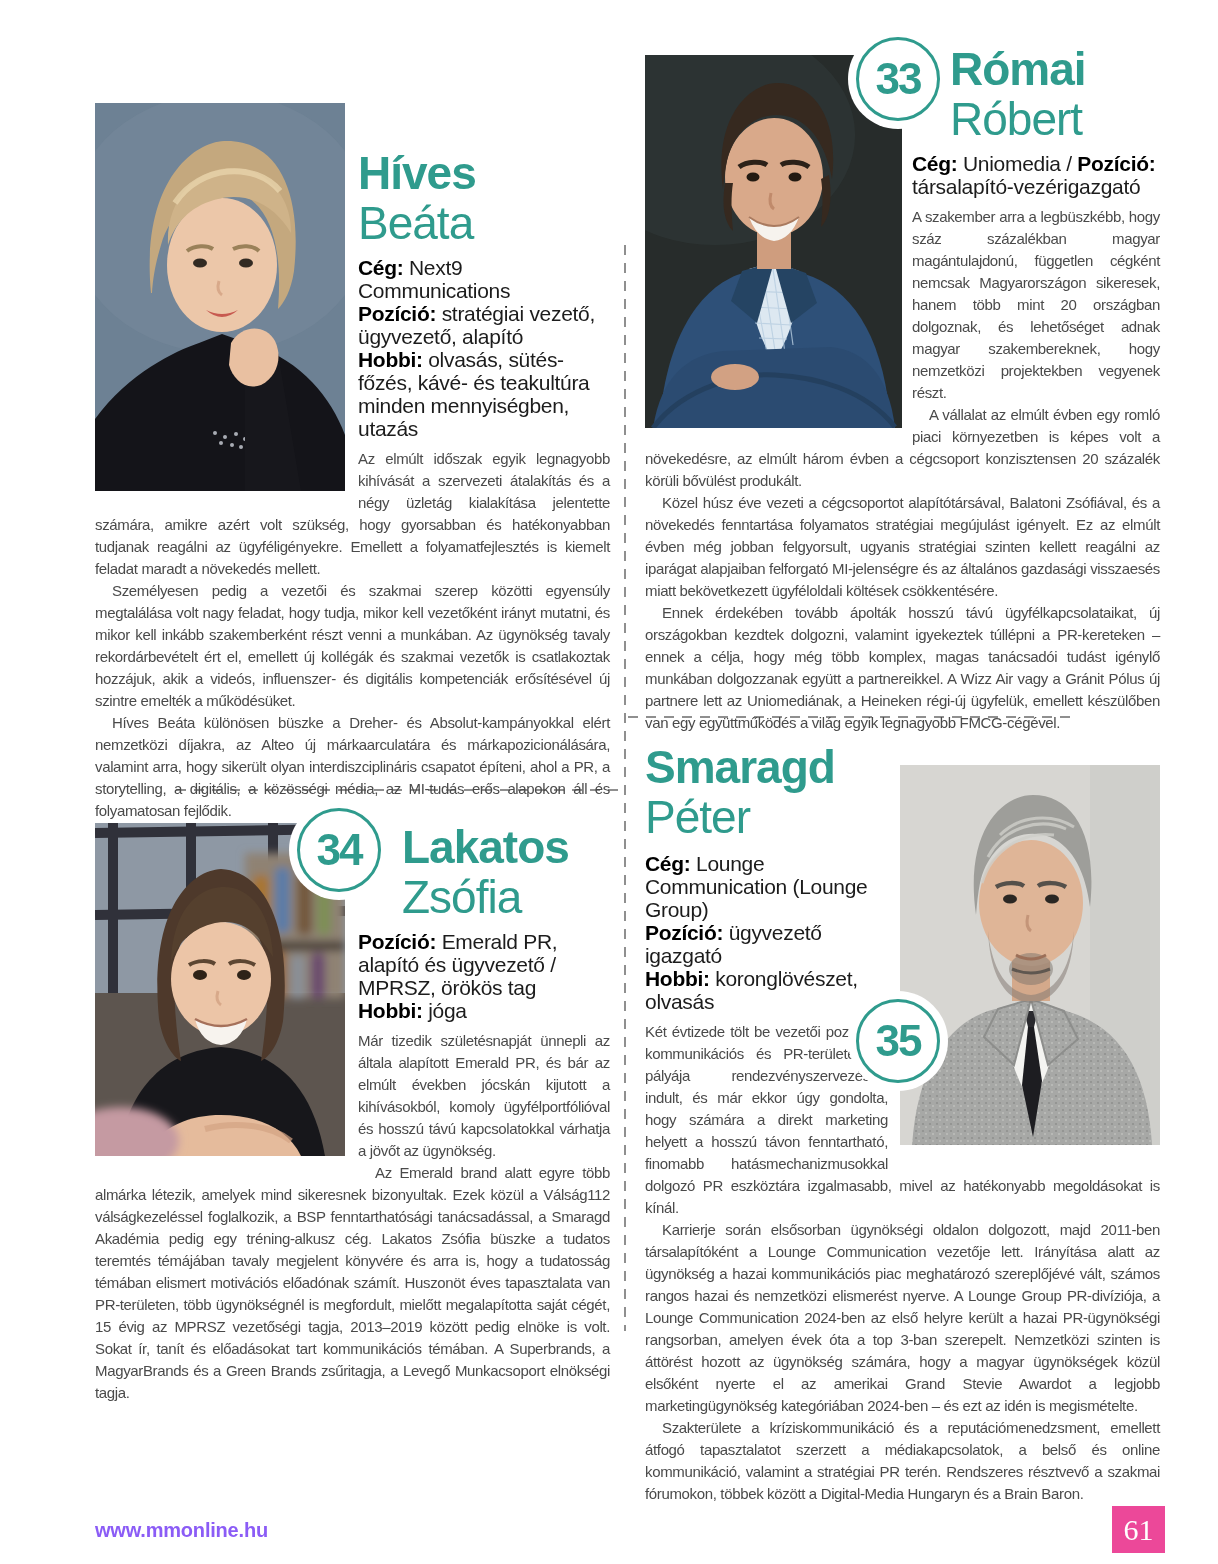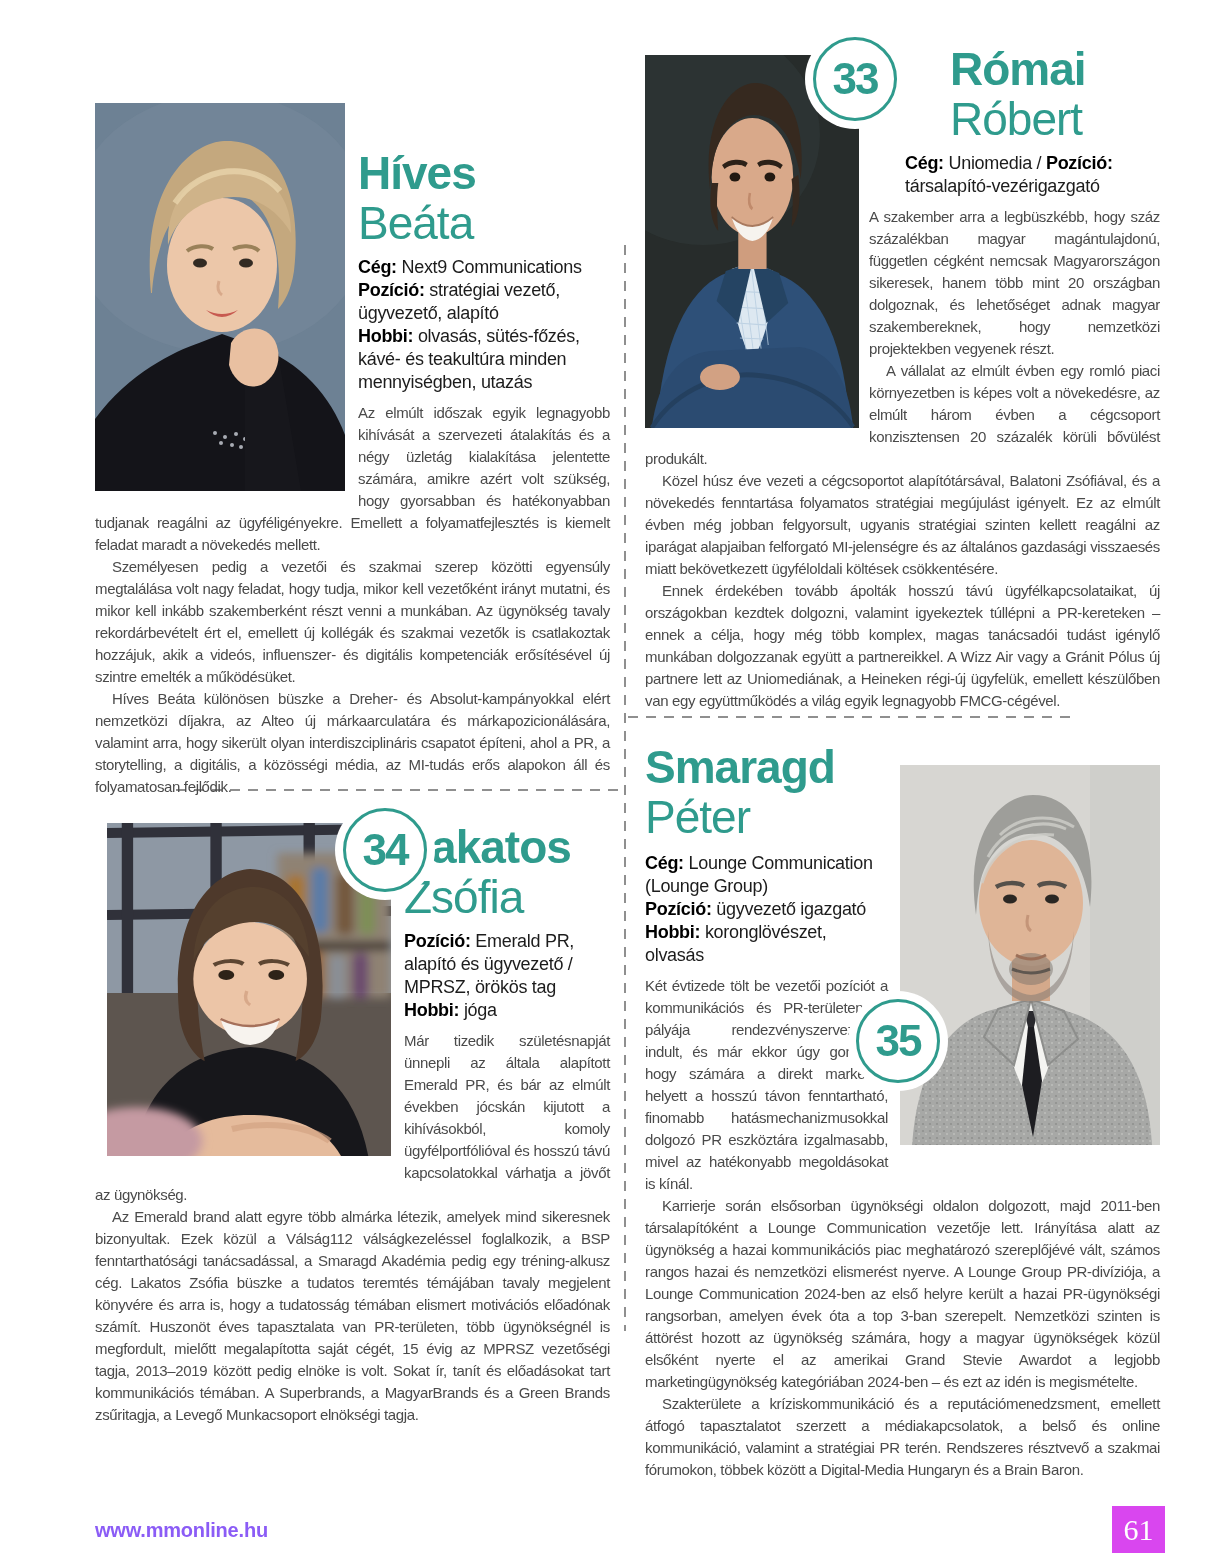--- a/index.html
+++ b/index.html
@@ -7,62 +7,62 @@
         font-family:"Liberation Sans",sans-serif;overflow:hidden;
         --teal:#2f9b8d;}
   .profile{position:absolute;width:515px;}
   #p32{left:95px;top:103px;}
   #p33{left:645px;top:38px;}
   #p34{left:95px;top:822px;}
   #p35{left:645px;top:742px;}
 
   .photo-wrap{position:relative;}
   #p32 .photo-wrap{float:left;width:250px;height:388px;margin:0 13px 10px 0;}
-  #p33 .photo-wrap{float:left;width:214px;height:373px;margin:17px 10px 12px 0;}
-  #p34 .photo-wrap{float:left;width:284px;height:333px;margin:1px 13px 12px 12px;}
+  #p33 .photo-wrap{float:left;width:257px;height:373px;margin:17px 10px 12px 0;}
+  #p34 .photo-wrap{float:left;width:250px;height:333px;margin:1px 13px 12px 0;}
   #p35 .photo-wrap{float:right;width:260px;height:380px;margin:23px 0 12px 12px;}
   .photo{width:100%;height:100%;display:block;}
 
   .badge{position:absolute;width:100px;height:100px;background:#fff;border-radius:50%;
          display:flex;align-items:center;justify-content:center;z-index:3;}
   .badge::before{content:"";position:absolute;inset:8px;border:3.5px solid var(--teal);border-radius:50%;}
   .badge-num{font-size:44px;font-weight:700;color:var(--teal);letter-spacing:-2px;}
   #p32 .badge{left:-50px;bottom:14px;}
   #p33 .badge{right:-46px;top:-26px;}
   #p34 .badge{right:-44px;top:-23px;}
   #p35 .badge{left:-52px;top:226px;}
 
   .name{margin:0;color:var(--teal);font-size:46px;line-height:50px;letter-spacing:-1px;font-weight:400;}
   .name .surname{display:block;font-weight:700;}
   #p32 .name{margin-left:263px;padding-top:45px;}
   #p33 .name{margin-left:305px;padding-top:6px;}
   #p34 .name{margin-left:307px;}
 
-  .meta{font-size:18px;line-height:23px;letter-spacing:-0.3px;color:#1c1c1c;margin-top:8px;margin-bottom:2px;}
+  .meta{font-size:21px;line-height:23px;letter-spacing:-0.3px;color:#1c1c1c;margin-top:8px;margin-bottom:2px;}
   .meta .b{font-weight:700;color:#000;}
   #p32 .meta{margin-left:263px;}
   #p33 .meta{margin-left:260px;}
   #p34 .meta{margin-left:263px;}
   #p35 .meta{margin-top:10px;}
 
   .para{margin:0;font-size:15px;line-height:22px;letter-spacing:-0.35px;
         text-align:justify;color:#4a4a4a;}
   .para.first{margin-top:8px;}
   .para.indent{text-indent:17px;}
 
   .dash-v{position:absolute;left:624px;top:245px;width:2px;height:1086px;
           background:repeating-linear-gradient(180deg,#8f8f8f 0 10px,transparent 10px 18px);}
   .dash-h{position:absolute;height:2px;
           background:repeating-linear-gradient(90deg,#8f8f8f 0 10px,transparent 10px 18px);}
   #dash-left{left:176px;top:789px;width:450px;}
   #dash-right{left:628px;top:716px;width:444px;}
 
   #footer-url{position:absolute;left:95px;top:1519px;color:#8b5cf6;font-weight:700;
               font-size:20px;letter-spacing:-0.2px;text-decoration:none;}
-  #page-num{position:absolute;left:1112px;top:1506px;width:53px;height:47px;background:#d946ef;
+  #page-num{position:absolute;left:1112px;top:1506px;width:53px;height:47px;background:#ec4899;
             color:#fff;font-family:"Liberation Serif",serif;font-size:30px;
             display:flex;align-items:center;justify-content:center;}
 </style>
 </head>
 <body>
 
 <div id="page">
 
   <div class="dash-v"></div>
   <div class="dash-h" id="dash-left"></div>

